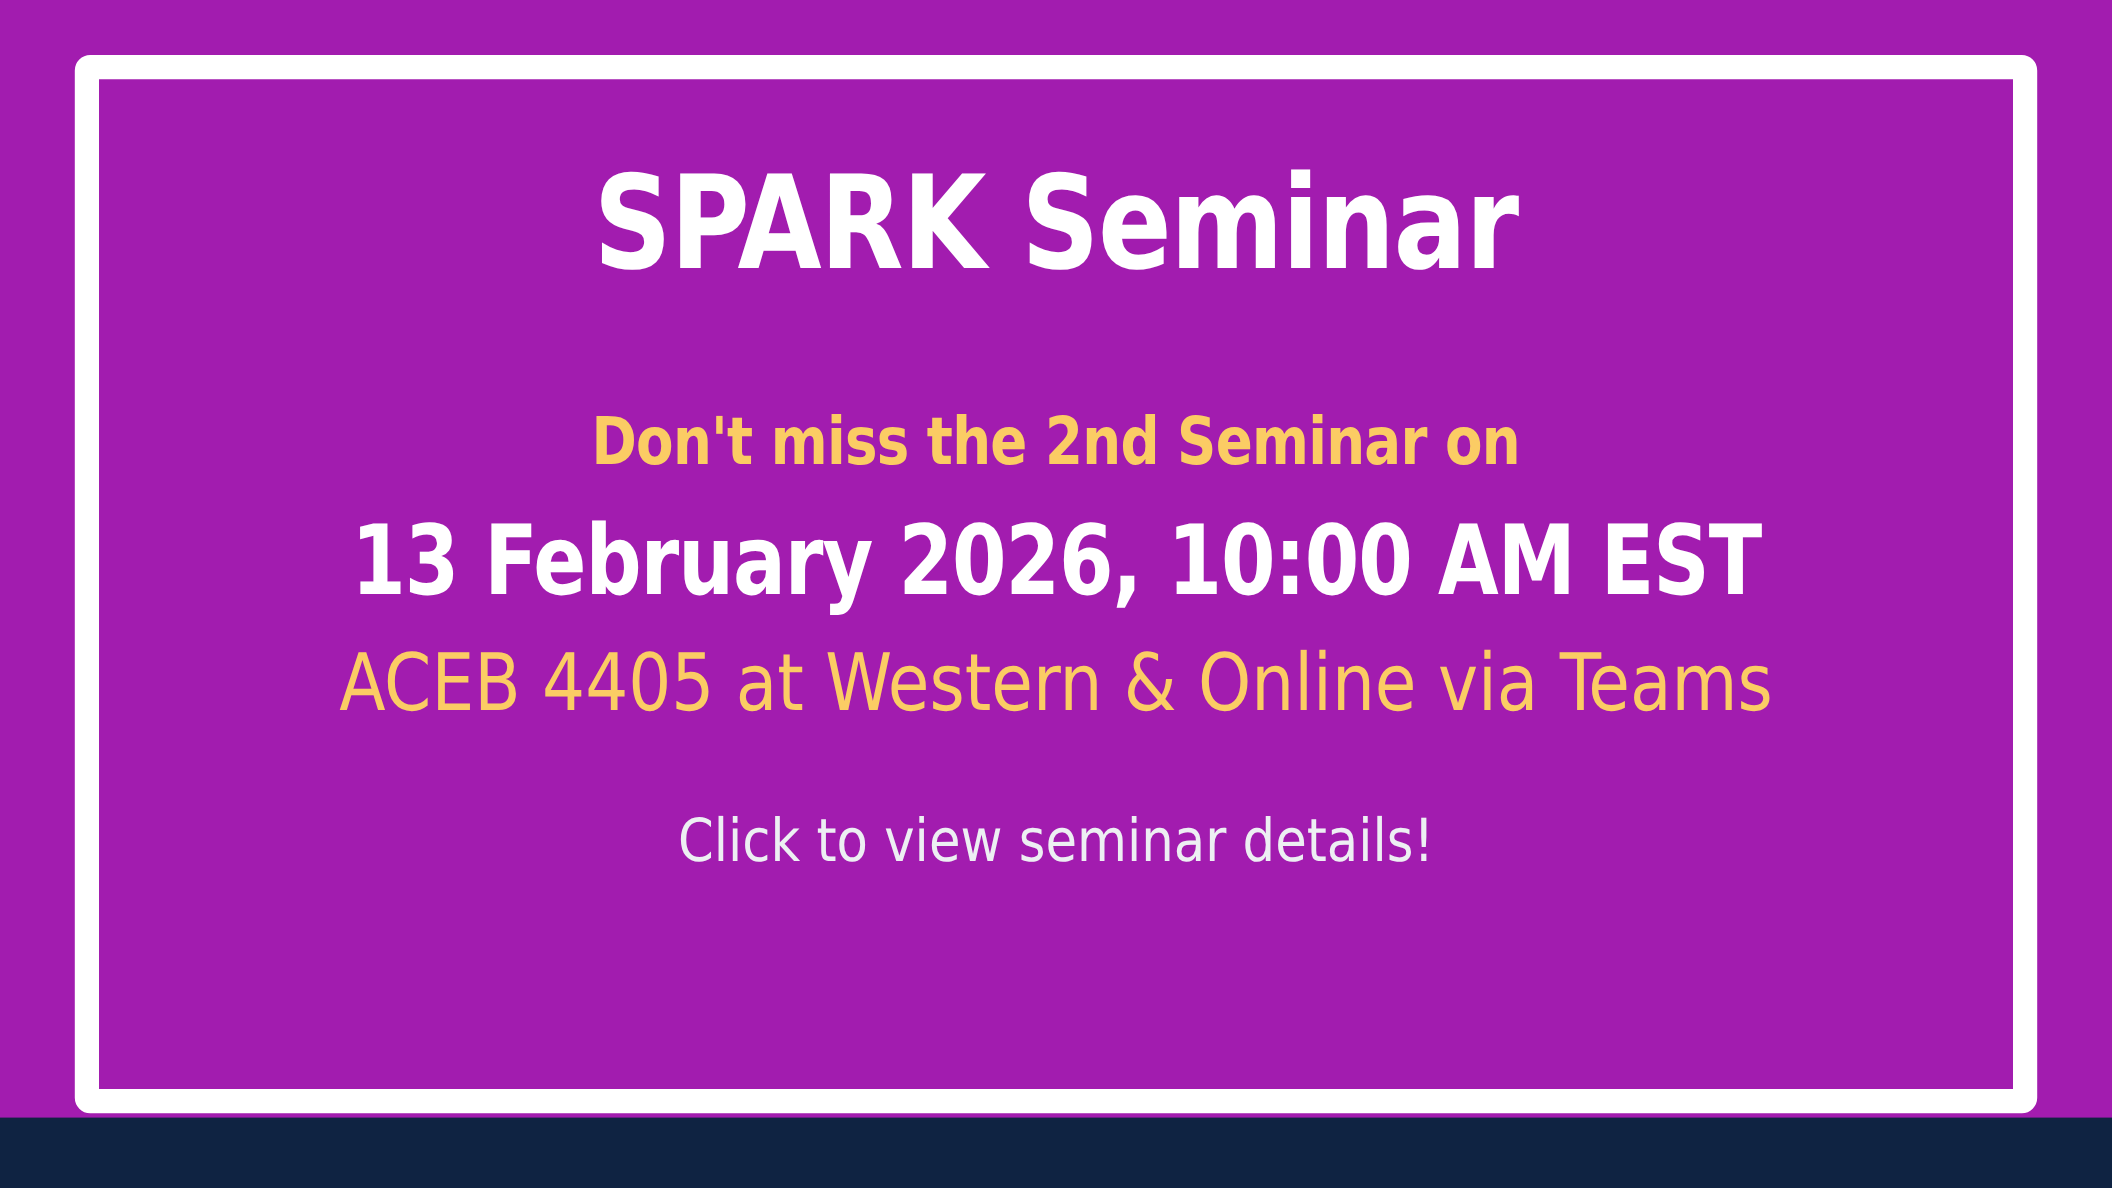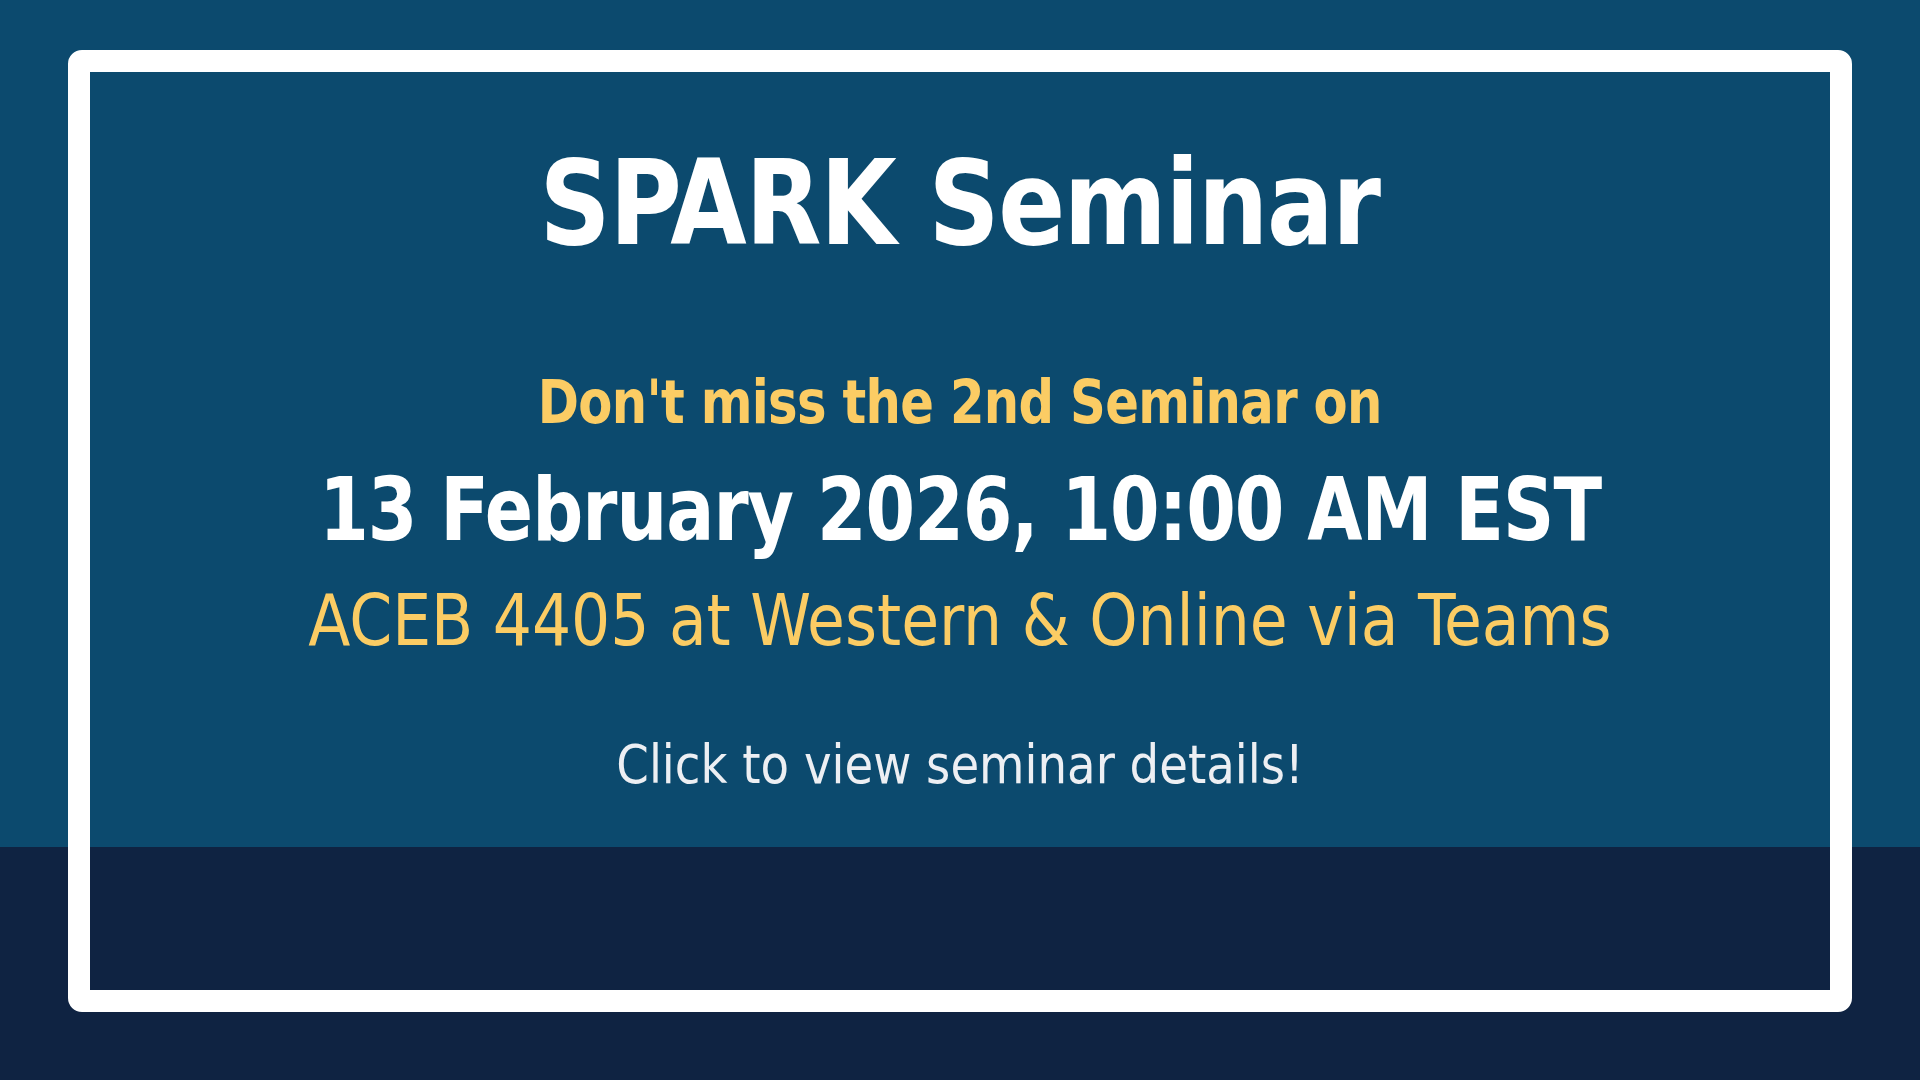--- a/index.html
+++ b/index.html
@@ -10,22 +10,22 @@
     overflow: hidden;
   }
   body {
     background: #0F2342;
     font-family: "Liberation Sans", sans-serif;
   }
 
   #banner {
     position: relative;
     width: 1920px;
-    height: 847px;
-    background: #0c4a6e;
+    height: 1016px;
+    background: #a21caf;
     box-sizing: border-box;
   }
 
   
   #frame {
     position: absolute;
     left: 68px;
     top: 50px;
     width: 1784px;
     height: 962px;

